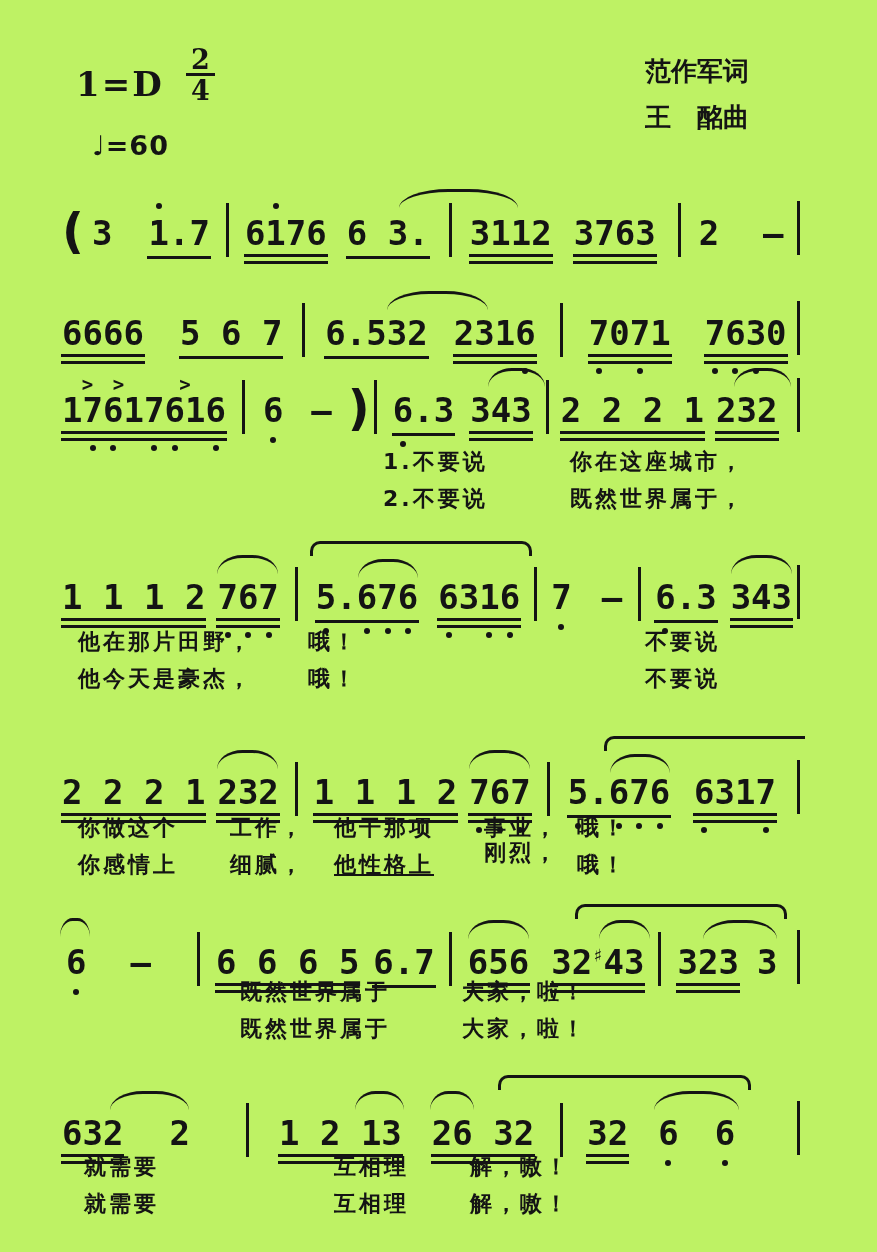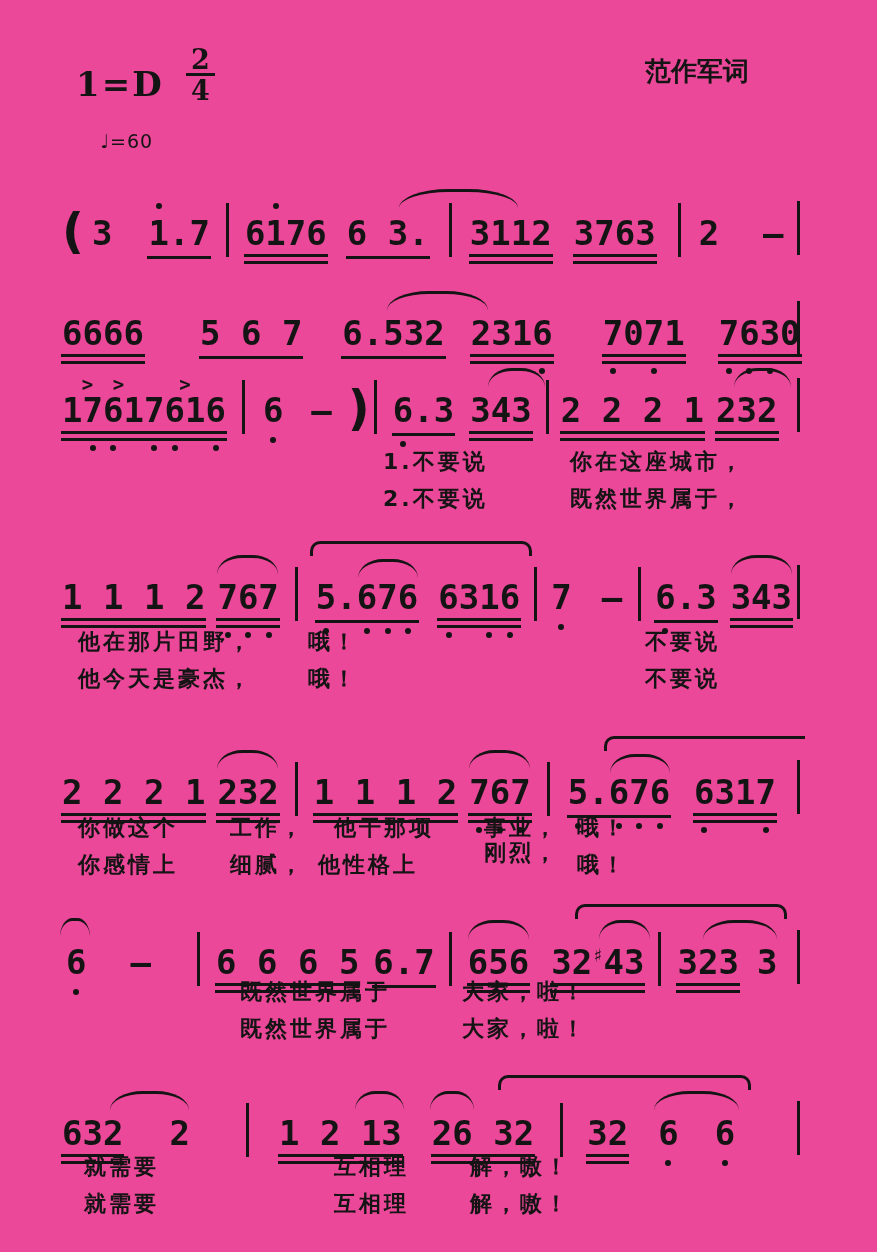--- a/index.html
+++ b/index.html
@@ -1,29 +1,29 @@
 <!DOCTYPE html>
 <html><head>
 <meta charset="utf-8">
 <style>
   html,body{margin:0;padding:0}
   body{width:877px;height:1252px;background:#ffffff;position:relative;
        font-family:"DejaVu Sans",sans-serif;color:#141414;overflow:hidden}
-  .page{position:absolute;inset:0;background:#ec4899}
+  .page{position:absolute;inset:0;background:#bef264}
   .hdr-key{position:absolute;left:76px;top:64px;font-family:"DejaVu Serif",serif;
            font-weight:bold;font-size:34px;letter-spacing:2px;white-space:nowrap}
   .frac{position:absolute;left:186px;top:46px;text-align:center;
         font-family:"DejaVu Serif",serif;font-weight:bold}
   .frac .n{display:block;font-size:27px;line-height:27px;border-bottom:3px solid #141414;padding:0 5px}
   .frac .d{display:block;font-size:27px;line-height:30px}
   .title{position:absolute;left:288px;top:50px;font-size:47px;font-weight:bold;
          letter-spacing:38px;white-space:nowrap}
   .credits{position:absolute;left:645px;top:48px;font-size:26px;font-weight:bold;
            line-height:46px;white-space:nowrap}
-  .tempo{position:absolute;left:100px;top:130px;font-size:19px;font-weight:normal;letter-spacing:1px}
+  .tempo{position:absolute;left:92px;top:130px;font-size:27px;font-weight:bold;letter-spacing:1px}
   .system{position:absolute;left:62px;width:738px;height:76px}
   .srow{position:absolute;left:0;right:0;bottom:6px;display:flex;align-items:flex-end}
   .note{position:relative;font-family:"DejaVu Sans Mono",monospace;font-weight:bold;
         font-size:34px;line-height:40px;white-space:pre}
   .u1:after{content:"";position:absolute;left:-1px;right:-1px;bottom:-6px;
             border-top:3px solid #141414}
   .u2:after{content:"";position:absolute;left:-1px;right:-1px;bottom:-11px;height:4px;
             border-top:3px solid #141414;border-bottom:3px solid #141414}
   .bar{width:3px;height:54px;background:#141414;margin-bottom:-4px}
   .bar.end{position:absolute;right:0;bottom:2px}
@@ -44,20 +44,21 @@
 <body>
 
 <div class="page">
   <div class="hdr-key">1=D</div>
   <div class="frac">
     <span class="n">2</span>
     <span class="d">4</span>
   </div>
   <div class="credits">
     <div>范作军词</div>
+    <div>王　酩曲</div>
   </div>
   <div class="tempo">♩=60</div>
   <div>
       <div class="system" style="top: 183px;">
         <div class="srow">
           <div class="paren" style="margin-left: 0px;">(</div>
           <div class="note" style="margin-left: 8px;"><span>3</span></div>
           <div class="note u1" style="margin-left: 36px;"><span>1</span><span>.</span><span>7</span><div class="hidot" style="left: 16.6667%;"></div></div>
           <div class="bar" style="margin-left: 16px;"></div>
           <div class="note u2" style="margin-left: 16px;"><span>6</span><span>1</span><span>7</span><span>6</span><div class="hidot" style="left: 37.5%;"></div></div>
@@ -68,21 +69,21 @@
           <div class="bar" style="margin-left: 22px;"></div>
           <div class="note" style="margin-left: 18px;"><span>2</span></div>
           <div class="note" style="margin-left: 44px;"><span>–</span></div>
           <div class="bar end"></div>
         </div>
         <div class="arcline" style="left: 337px; width: 119px; top: 6px;"></div>
       </div>
       <div class="system" style="top: 283px;">
         <div class="srow">
           <div class="note u2" style="margin-left: 0px;"><span>6</span><span>6</span><span>6</span><span>6</span></div>
-          <div class="note u1" style="margin-left: 56px;"><span>5</span><span> </span><span>6</span><span> </span><span>7</span></div>
+          <div class="note u1" style="margin-left: 36px;"><span>5</span><span> </span><span>6</span><span> </span><span>7</span></div>
           <div class="bar" style="margin-left: 20px;"></div>
           <div class="note u1" style="margin-left: 20px;"><span>6</span><span>.</span><span>5</span><span>3</span><span>2</span></div>
           <div class="note u2" style="margin-left: 26px;"><span>2</span><span>3</span><span>1</span><span>6</span><div class="lodot" style="left: 87.5%; bottom: -21px;"></div></div>
           <div class="bar" style="margin-left: 24px;"></div>
           <div class="note u2" style="margin-left: 26px;"><span>7</span><span>0</span><span>7</span><span>1</span><div class="lodot" style="left: 12.5%; bottom: -21px;"></div><div class="lodot" style="left: 62.5%; bottom: -21px;"></div></div>
           <div class="note u2" style="margin-left: 34px;"><span>7</span><span>6</span><span>3</span><span>0</span><div class="lodot" style="left: 12.5%; bottom: -21px;"></div><div class="lodot" style="left: 37.5%; bottom: -21px;"></div><div class="lodot" style="left: 62.5%; bottom: -21px;"></div></div>
           <div class="bar end"></div>
         </div>
         <div class="arcline" style="left: 325px; width: 101px; top: 8px;"></div>
       </div>
@@ -194,21 +195,21 @@
       <div class="lyric" style="left: 78px; top: 664px;">他今天是豪杰，</div>
       <div class="lyric" style="left: 308px; top: 664px;">哦！</div>
       <div class="lyric" style="left: 645px; top: 664px;">不要说</div>
       <div class="lyric" style="left: 78px; top: 813px;">你做这个</div>
       <div class="lyric" style="left: 230px; top: 813px;">工作，</div>
       <div class="lyric" style="left: 334px; top: 813px;">他干那项</div>
       <div class="lyric" style="left: 484px; top: 813px;">事业，</div>
       <div class="lyric" style="left: 577px; top: 813px;">哦！</div>
       <div class="lyric" style="left: 78px; top: 850px;">你感情上</div>
       <div class="lyric" style="left: 230px; top: 850px;">细腻，</div>
-      <div class="lyric" style="left: 318px; top: 850px;">他性格上</div>
+      <div class="lyric" style="left: 334px; top: 850px; text-decoration: underline;">他性格上</div>
       <div class="lyric" style="left: 484px; top: 838px;">刚烈，</div>
       <div class="lyric" style="left: 577px; top: 850px;">哦！</div>
       <div class="lyric" style="left: 240px; top: 977px;">既然世界属于</div>
       <div class="lyric" style="left: 462px; top: 977px;">大家，啦！</div>
       <div class="lyric" style="left: 240px; top: 1014px;">既然世界属于</div>
       <div class="lyric" style="left: 462px; top: 1014px;">大家，啦！</div>
       <div class="lyric" style="left: 84px; top: 1152px;">就需要</div>
       <div class="lyric" style="left: 334px; top: 1152px;">互相理</div>
       <div class="lyric" style="left: 470px; top: 1152px;">解，嗷！</div>
       <div class="lyric" style="left: 84px; top: 1189px;">就需要</div>

